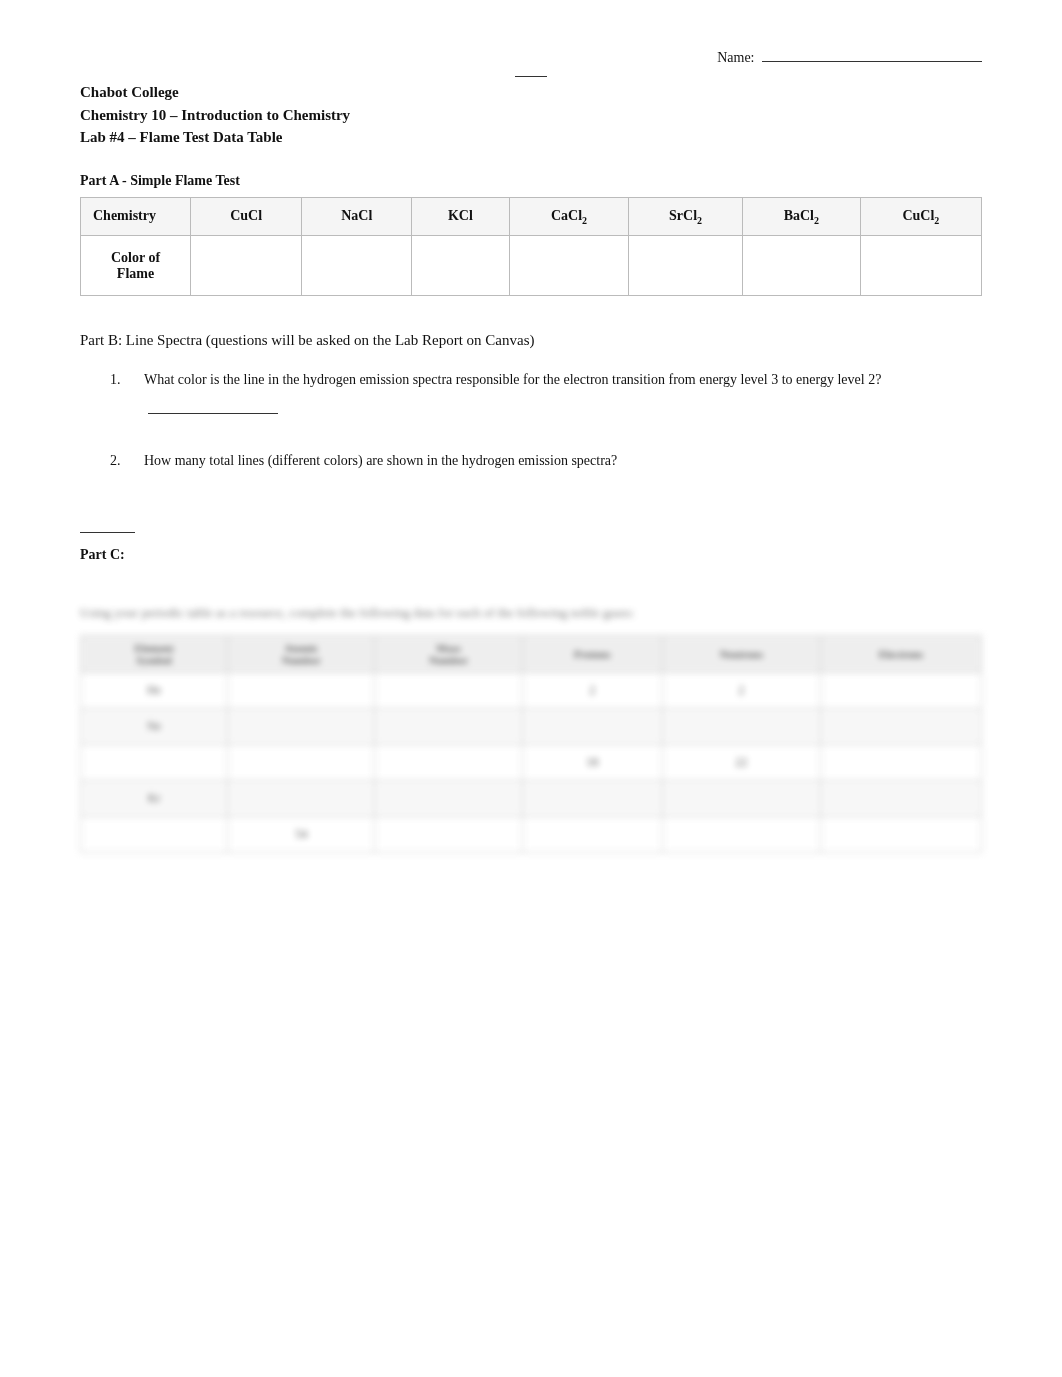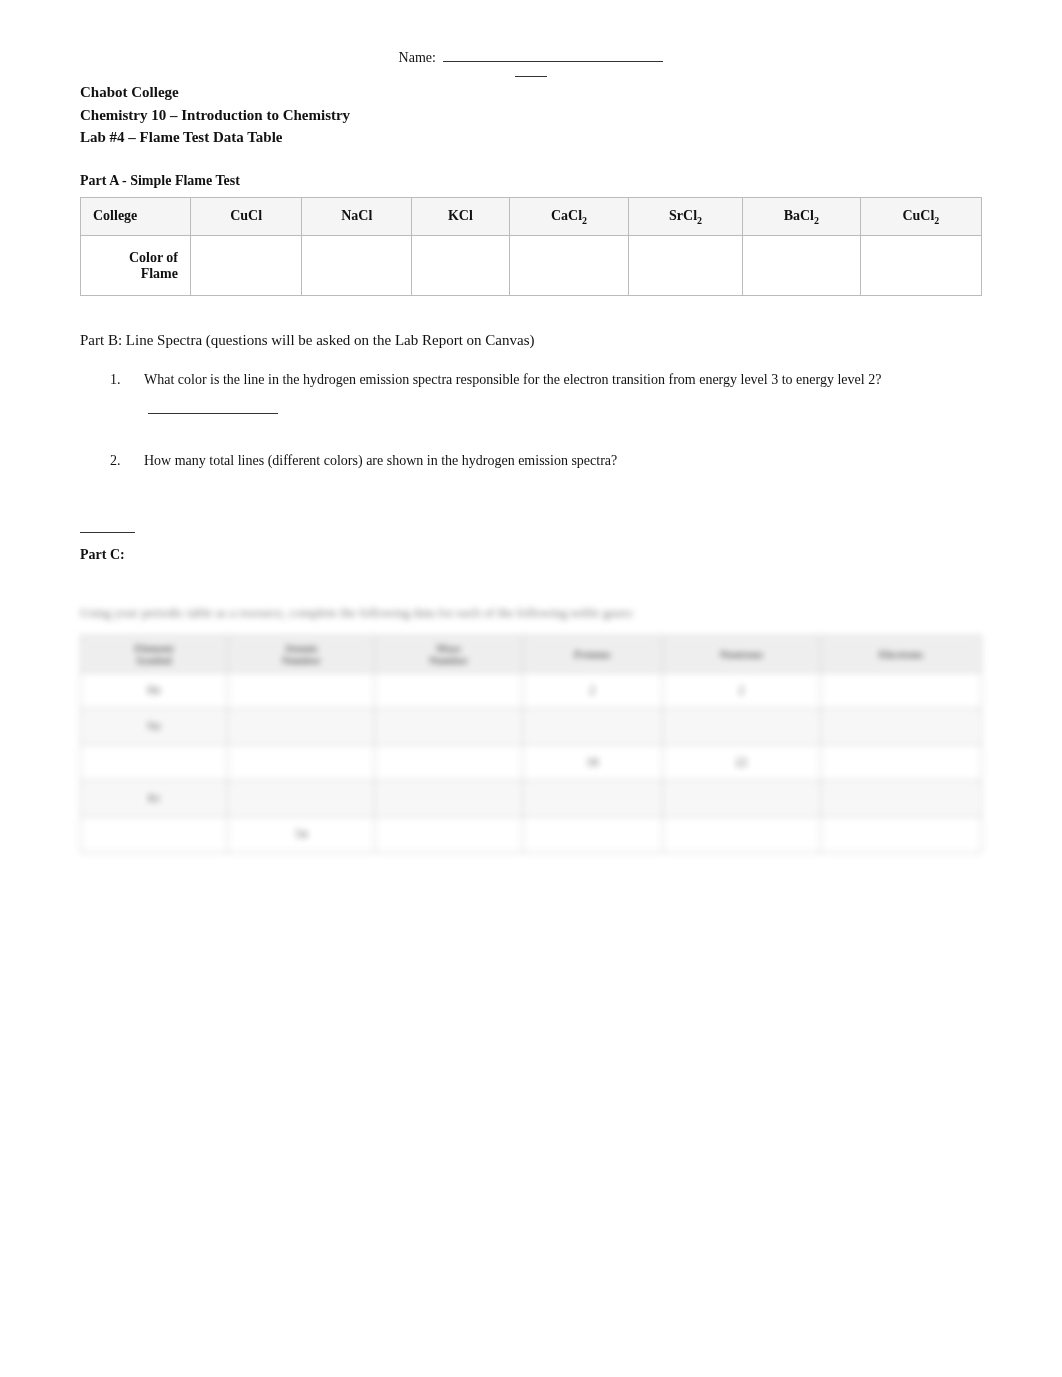--- a/index.html
+++ b/index.html
@@ -11,21 +11,21 @@
     }
     .page {
       width: 1062px;
       min-height: 1377px;
       background: #fff;
       margin: 0 auto;
       padding: 50px 80px 60px 80px;
       position: relative;
     }
     .name-line {
-      text-align: center;
+      text-align: right;
       margin-bottom: 10px;
       font-size: 14px;
     }
     .name-underline {
       display: inline-block;
       width: 220px;
       border-bottom: 1px solid #333;
       margin-left: 4px;
     }
     .header-center {
@@ -61,21 +61,21 @@
       padding: 10px 12px;
       text-align: center;
       vertical-align: middle;
     }
     .flame-table th:first-child {
       text-align: left;
       font-weight: bold;
       width: 110px;
     }
     .flame-table td:first-child {
-      text-align: right;
+      text-align: center;
       font-weight: bold;
     }
     .flame-table thead tr th {
       background: #f5f5f5;
     }
     .flame-table tbody tr td {
       height: 60px;
     }
     sub { font-size: 10px; }
 
@@ -170,21 +170,21 @@
     <div class="bold-line">Chabot College</div>
     <div class="bold-line">Chemistry 10 – Introduction to Chemistry</div>
     <div class="bold-line">Lab #4 – Flame Test Data Table</div>
   </div>
 
   <div>
     <div class="part-label">Part A - Simple Flame Test</div>
     <table class="flame-table">
       <thead>
         <tr>
-          <th>College</th>
+          <th>Chemistry</th>
           <th>CuCl</th>
           <th>NaCl</th>
           <th>KCl</th>
           <th>CaCl<sub>2</sub></th>
           <th>SrCl<sub>2</sub></th>
           <th>BaCl<sub>2</sub></th>
           <th>CuCl<sub>2</sub></th>
         </tr>
       </thead>
       <tbody>

